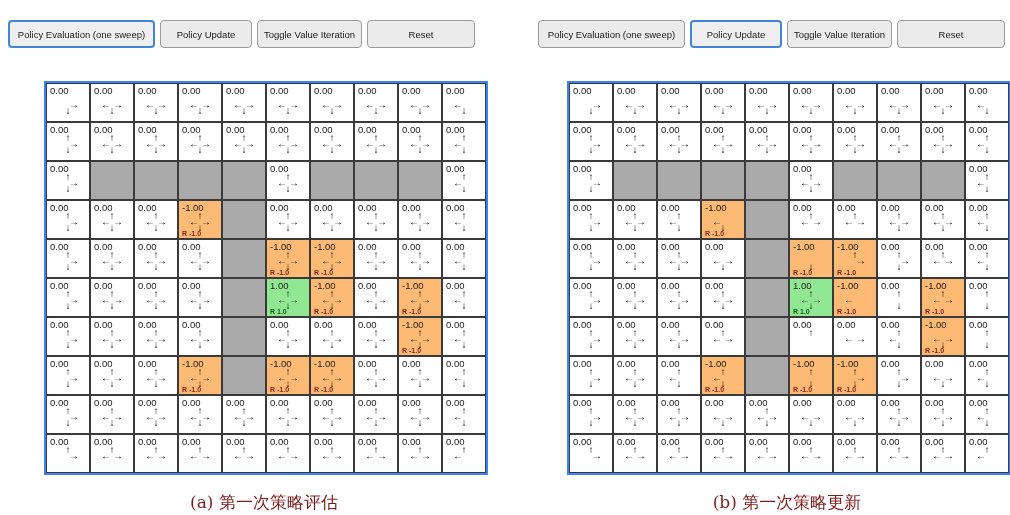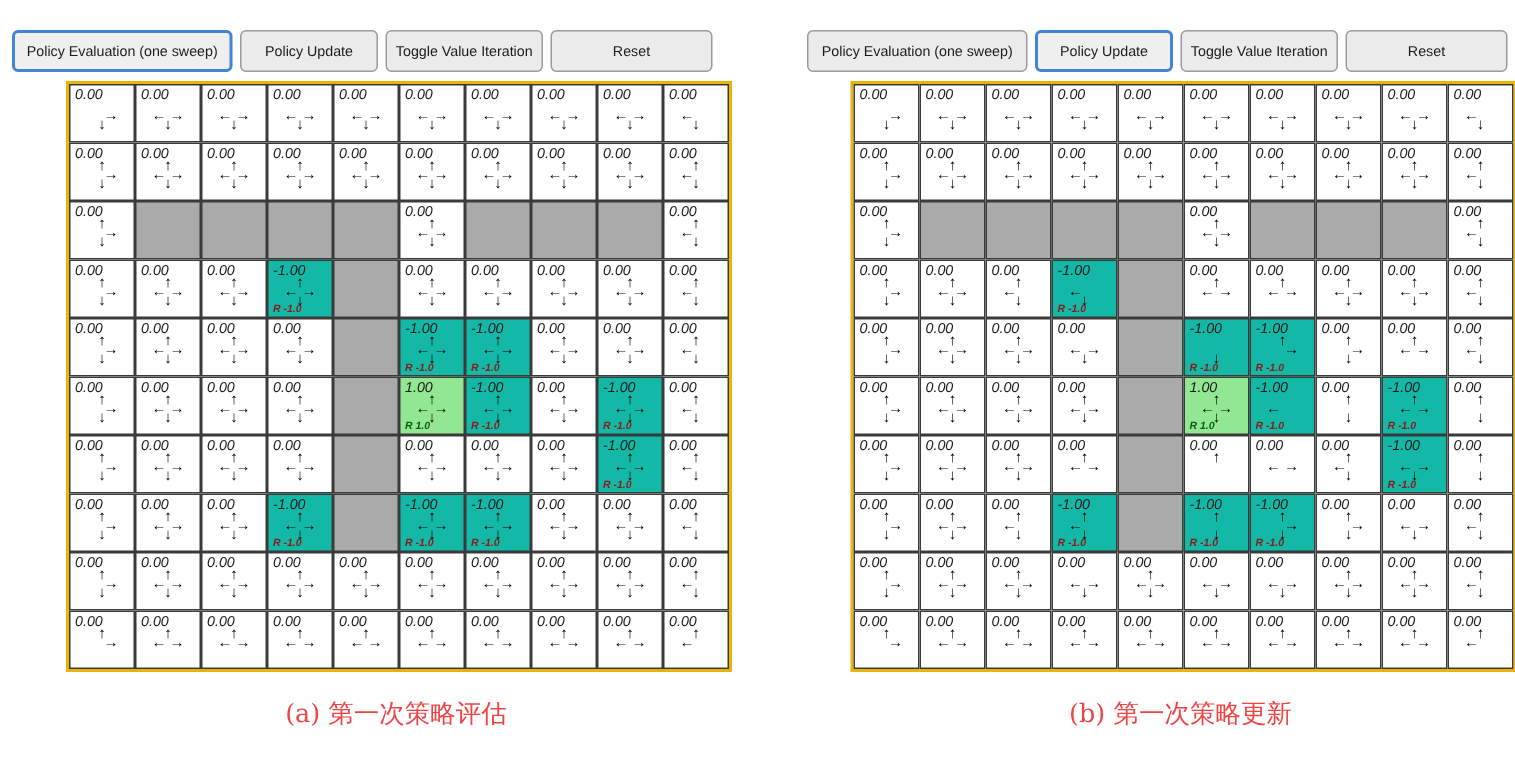--- a/index.html
+++ b/index.html
@@ -12,39 +12,39 @@
     height:28px;background:#ebebeb;border:1px solid #9a9a9a;border-radius:4px;
     font-family:"Liberation Sans", sans-serif;font-size:9.5px;color:#1a1a1a;
     padding:0 4px;cursor:pointer;box-sizing:border-box;}
   .toolbar button.active{border:2px solid #4285d6;background:#efefef;}
   .toolbar button.b1{width:147px}
   .toolbar button.b2{width:92px}
   .toolbar button.b3{width:105px}
   .toolbar button.b4{width:108px}
   .grid{
     display:grid;grid-template-columns:repeat(10,44px);grid-template-rows:repeat(10,39px);
-    width:440px;margin-top:6px;border:2px solid #eab308;background:#fff;font-style:italic;}
+    width:440px;margin-top:33px;border:2px solid #3b82f6;background:#fff;}
   #panel-a .grid{margin-left:36px;}
   #panel-b .grid{margin-left:29px;}
   .cell{position:relative;border:1px solid #3a3a3a;background:#ffffff;box-sizing:border-box;}
   .cell.wall{background:#aaaaaa;}
-  .cell.neg{background:#14b8a6;}
+  .cell.neg{background:#fdba74;}
   .cell.pos{background:#92e892;text-align:center;}
   .val{position:absolute;top:1px;left:3px;font-size:9.5px;color:#1a1a1a;letter-spacing:0;}
   .rl{position:absolute;bottom:1px;left:3px;font-size:7px;font-weight:bold;}
   .neg .rl{color:#8d1a1a;}
   .pos .rl{color:#0c5c0c;}
   .arr{position:absolute;left:50%;top:56%;width:14px;height:14px;transform:translate(-50%,-50%);}
   .arr span{position:absolute;font-size:10px;font-weight:bold;color:#000;line-height:1;}
   .arr .au{top:-4px;left:50%;transform:translateX(-50%);}
   .arr .ad{bottom:-4px;left:50%;transform:translateX(-50%);}
   .arr .al{left:-4px;top:50%;transform:translateY(-50%);}
   .arr .ar{right:-4px;top:50%;transform:translateY(-50%);}
   .caption{width:440px;text-align:center;margin-top:16px;
-    font-family:"DejaVu Serif", serif;font-size:17px;color:#ef4444;}
+    font-family:"DejaVu Serif", serif;font-size:17px;color:#7f1d1d;}
   #panel-a .caption{margin-left:36px;}
   #panel-b .caption{margin-left:29px;text-align:center;}
 </style>
 </head>
 <body>
 
 <section class="panel" id="panel-a">
   <div class="toolbar">
       <button class="b1 active">Policy Evaluation (one sweep)</button>
       <button class="b2">Policy Update</button>

